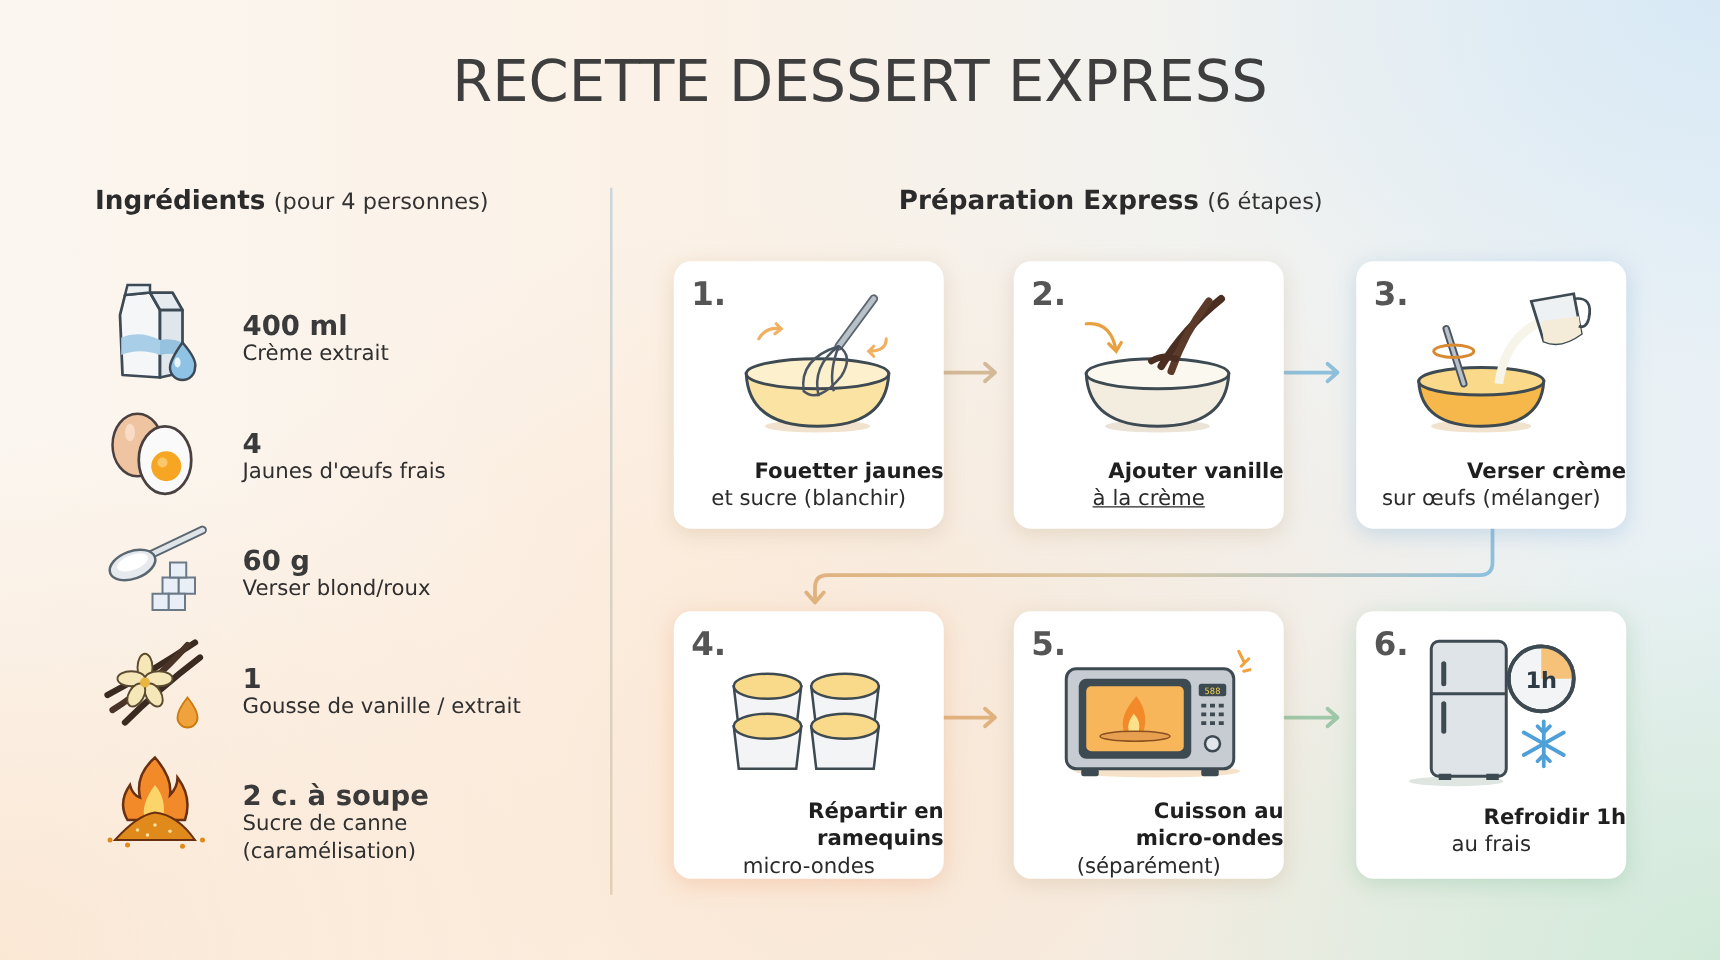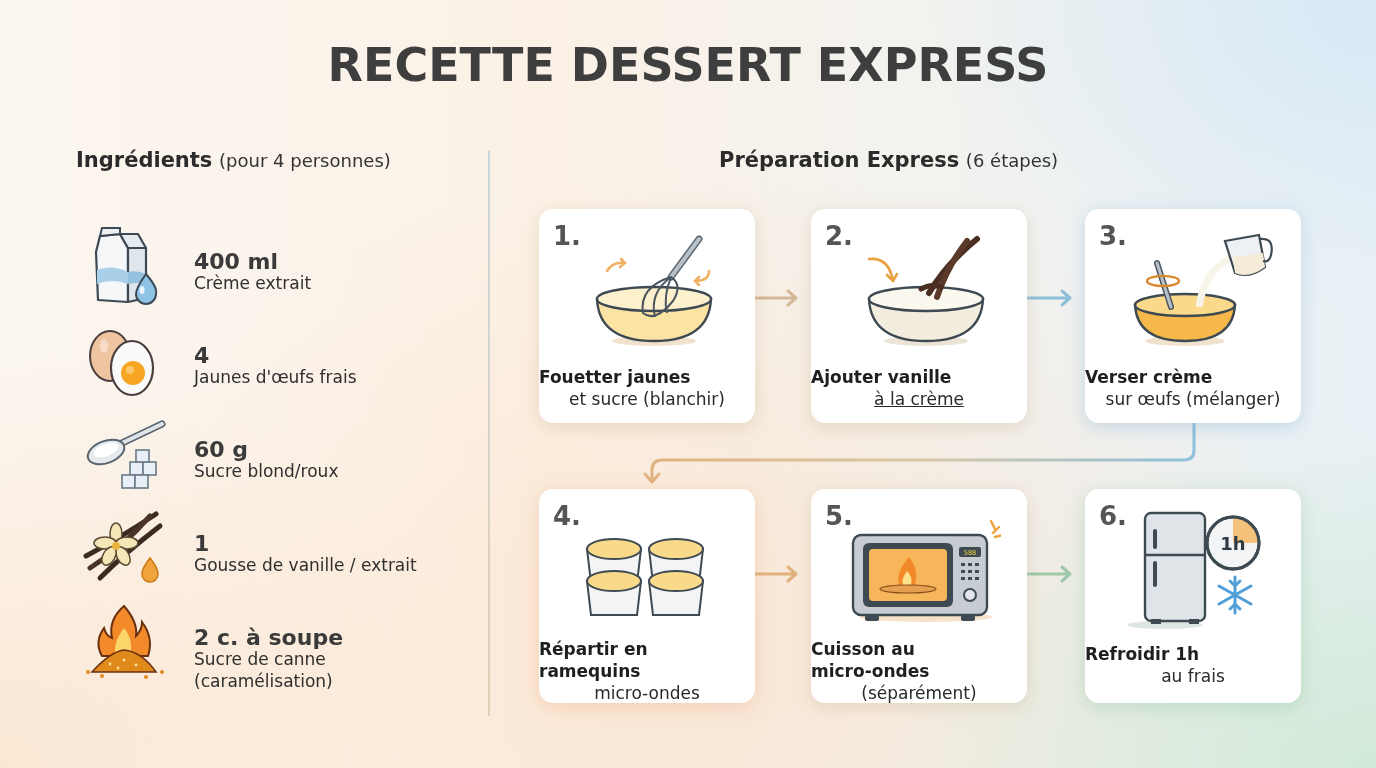--- a/index.html
+++ b/index.html
@@ -11,21 +11,21 @@
       radial-gradient(ellipse 700px 500px at 1376px 768px, rgba(205,232,210,0.85), rgba(205,232,210,0) 70%),
       radial-gradient(ellipse 600px 420px at 1376px 0px, rgba(214,232,245,0.9), rgba(214,232,245,0) 75%),
       radial-gradient(ellipse 700px 600px at 0px 768px, rgba(250,225,200,0.7), rgba(250,225,200,0) 70%),
       radial-gradient(ellipse 900px 700px at 700px 650px, rgba(251,222,196,0.55), rgba(251,222,196,0) 70%),
       linear-gradient(90deg, #fbf6f0 0%, #fbf1e6 40%, #f3f2ee 65%, #e9f1f6 100%);
   }
   .title {
     position: absolute; left: 0; right: 0; top: 38px;
     text-align: center;
     font-family: "DejaVu Sans", sans-serif;
-    font-weight: bold; font-size: 46px; letter-spacing: 0px;
+    font-weight: normal; font-size: 46px; letter-spacing: 0px;
     color: #3e3e3e;
   }
   .section-head {
     position: absolute; top: 148px; font-size: 21px; color: #2b2b2b;
   }
   .section-head b { font-weight: bold; text-align: center; }
   .section-head span.sub { font-weight: normal; font-size: 18px; color: #333; }
   .divider {
     position: absolute; left: 488px; top: 150px; width: 2px; height: 566px;
     background: linear-gradient(180deg, #c9d6dc 0%, #e2cfb5 100%);
@@ -41,21 +41,21 @@
   .card {
     position: absolute; width: 216px; height: 214px;
     background: #ffffff; border-radius: 14px;
     box-shadow: 0 4px 16px rgba(180,150,110,0.25);
   }
   .card.blue { box-shadow: 0 4px 18px rgba(120,170,210,0.35); }
   .card.green { box-shadow: 0 4px 18px rgba(130,185,150,0.35); }
   .card.peach { box-shadow: 0 4px 18px rgba(235,160,120,0.35); }
   .card .num { position: absolute; left: 14px; top: 12px; font-weight: bold; font-size: 26px; color: #555; }
   .card .pic { position: absolute; left: 40px; top: 14px; width: 150px; height: 130px; }
-  .card .t1 { position: absolute; left: 0; right: 0; text-align: left; font-weight: bold; font-size: 17px; color: #1f1f1f; }
+  .card .t1 { position: absolute; left: 0; right: 0; text-align: right; font-weight: bold; font-size: 17px; color: #1f1f1f; }
   .card .t2 { position: absolute; left: 0; right: 0; text-align: center; font-size: 17px; color: #2a2a2a; }
 
   .arrow { position: absolute; }
 </style>
 </head>
 <body>
 
 <div class="title">RECETTE DESSERT EXPRESS</div>
 
 <div class="section-head" style="left:76px;">
@@ -103,21 +103,21 @@
     <path d="M40 30 L82 10" stroke="#dfe4e8" stroke-width="4" stroke-linecap="round"></path>
     <ellipse cx="26" cy="38" rx="19" ry="11" transform="rotate(-20 26 38)" fill="#e6eaee" stroke="#5a6670" stroke-width="2"></ellipse>
     <ellipse cx="26" cy="36" rx="13" ry="6" transform="rotate(-20 26 36)" fill="#ffffff"></ellipse>
     <rect x="50" y="48" width="13" height="13" fill="#e8eff6" stroke="#6a7a88" stroke-width="1.6"></rect>
     <rect x="63" y="48" width="13" height="13" fill="#e8eff6" stroke="#6a7a88" stroke-width="1.6"></rect>
     <rect x="42" y="61" width="13" height="13" fill="#e8eff6" stroke="#6a7a88" stroke-width="1.6"></rect>
     <rect x="55" y="61" width="13" height="13" fill="#e8eff6" stroke="#6a7a88" stroke-width="1.6"></rect>
     <rect x="56" y="36" width="13" height="12" fill="#e8eff6" stroke="#6a7a88" stroke-width="1.6"></rect>
   </svg>
   <div class="qty">60 g</div>
-  <div class="name">Sucre blond/roux</div>
+  <div class="name">Verser blond/roux</div>
 </div>
 
 <div class="ing" style="top:508px;">
   <svg class="icon" viewBox="0 0 90 80">
     <path d="M6 48 Q40 30 76 6" stroke="#3b2a20" stroke-width="5" fill="none" stroke-linecap="round"></path>
     <path d="M10 60 Q42 40 70 8" stroke="#4a3428" stroke-width="5" fill="none" stroke-linecap="round"></path>
     <path d="M20 70 Q46 44 80 18" stroke="#3b2a20" stroke-width="5" fill="none" stroke-linecap="round"></path>
     <g transform="translate(36 38)">
       <ellipse cx="0" cy="-12" rx="6" ry="11" fill="#f6e7b8" stroke="#5a4a30" stroke-width="1.5"></ellipse>
       <ellipse cx="11" cy="-3" rx="11" ry="6" fill="#f6e7b8" stroke="#5a4a30" stroke-width="1.5"></ellipse>

